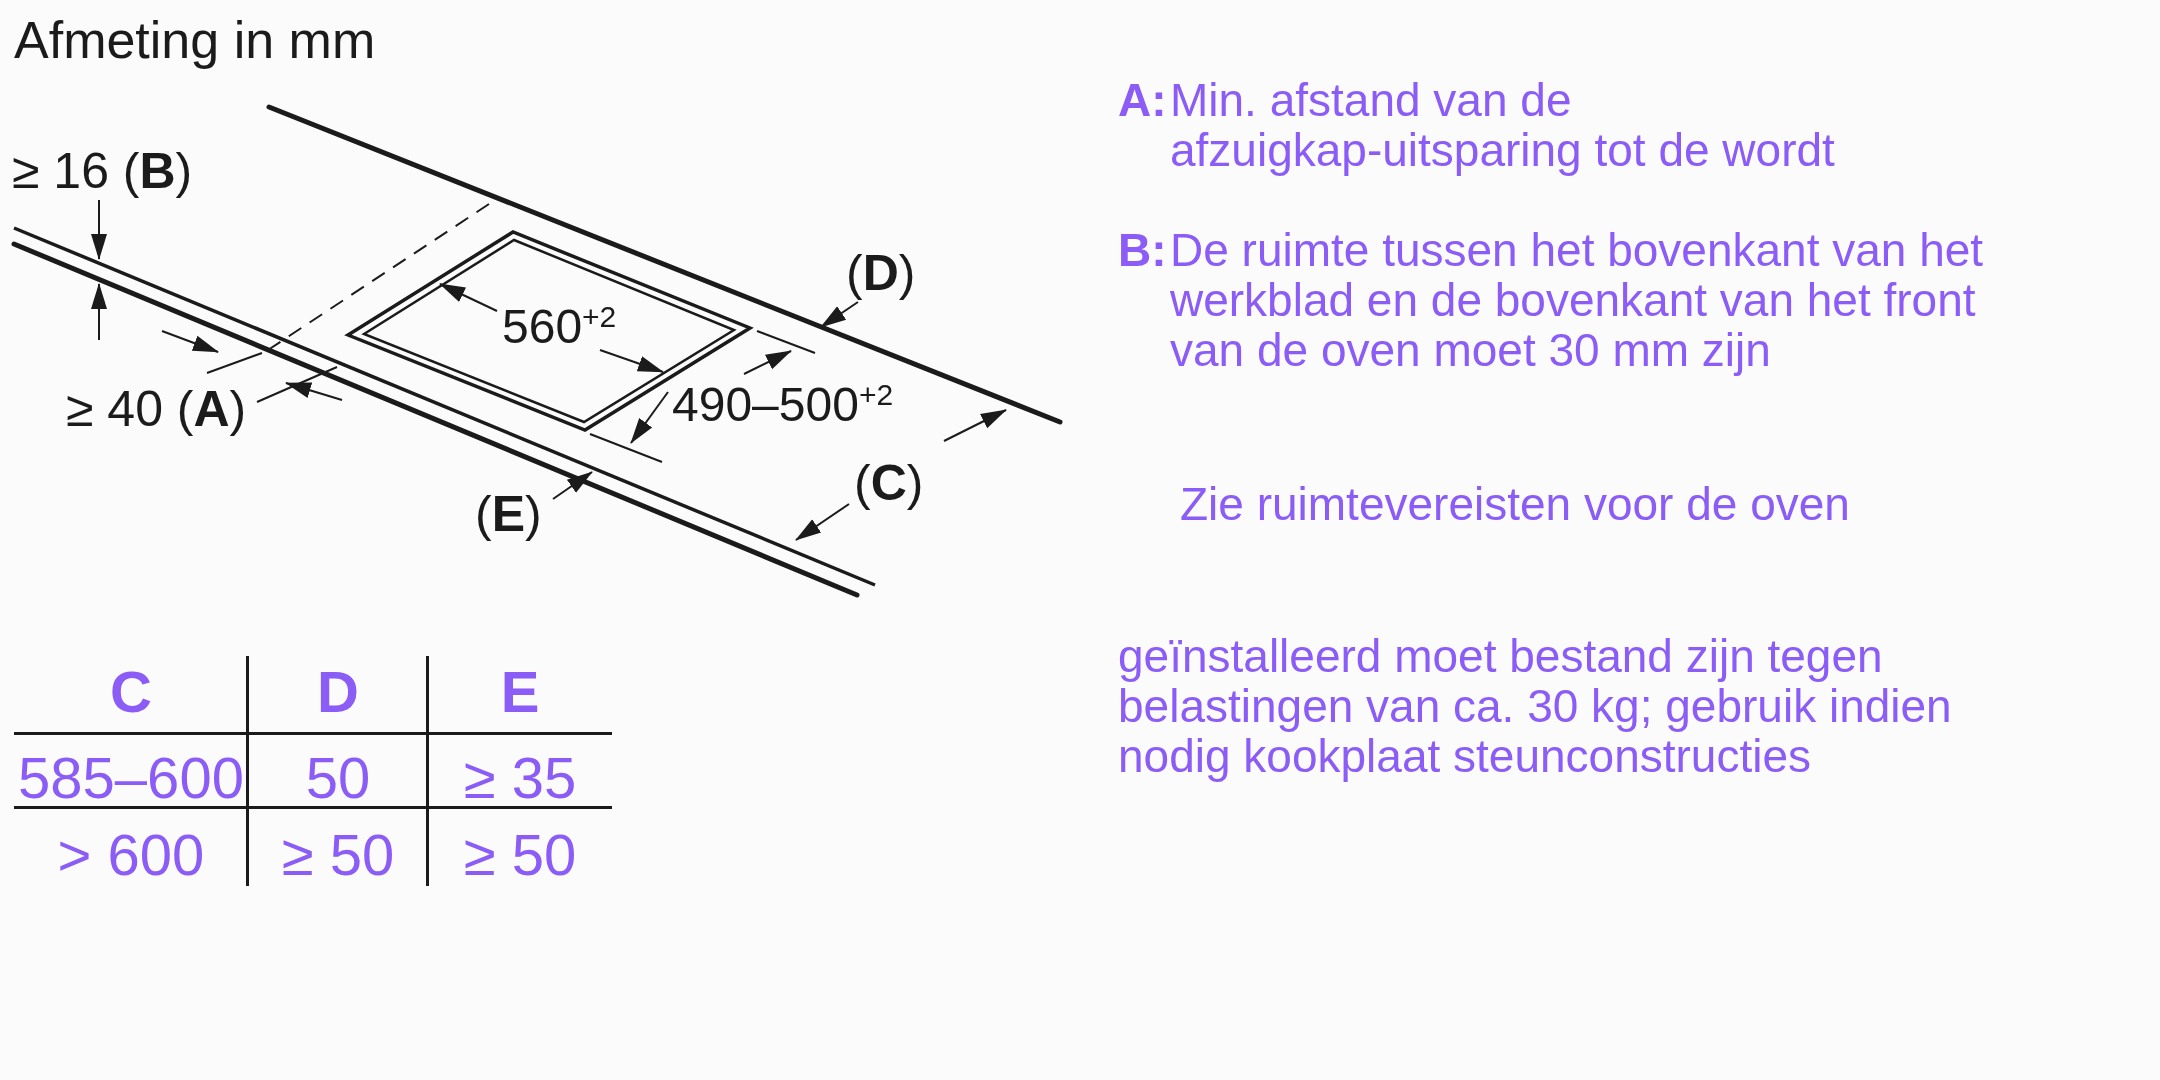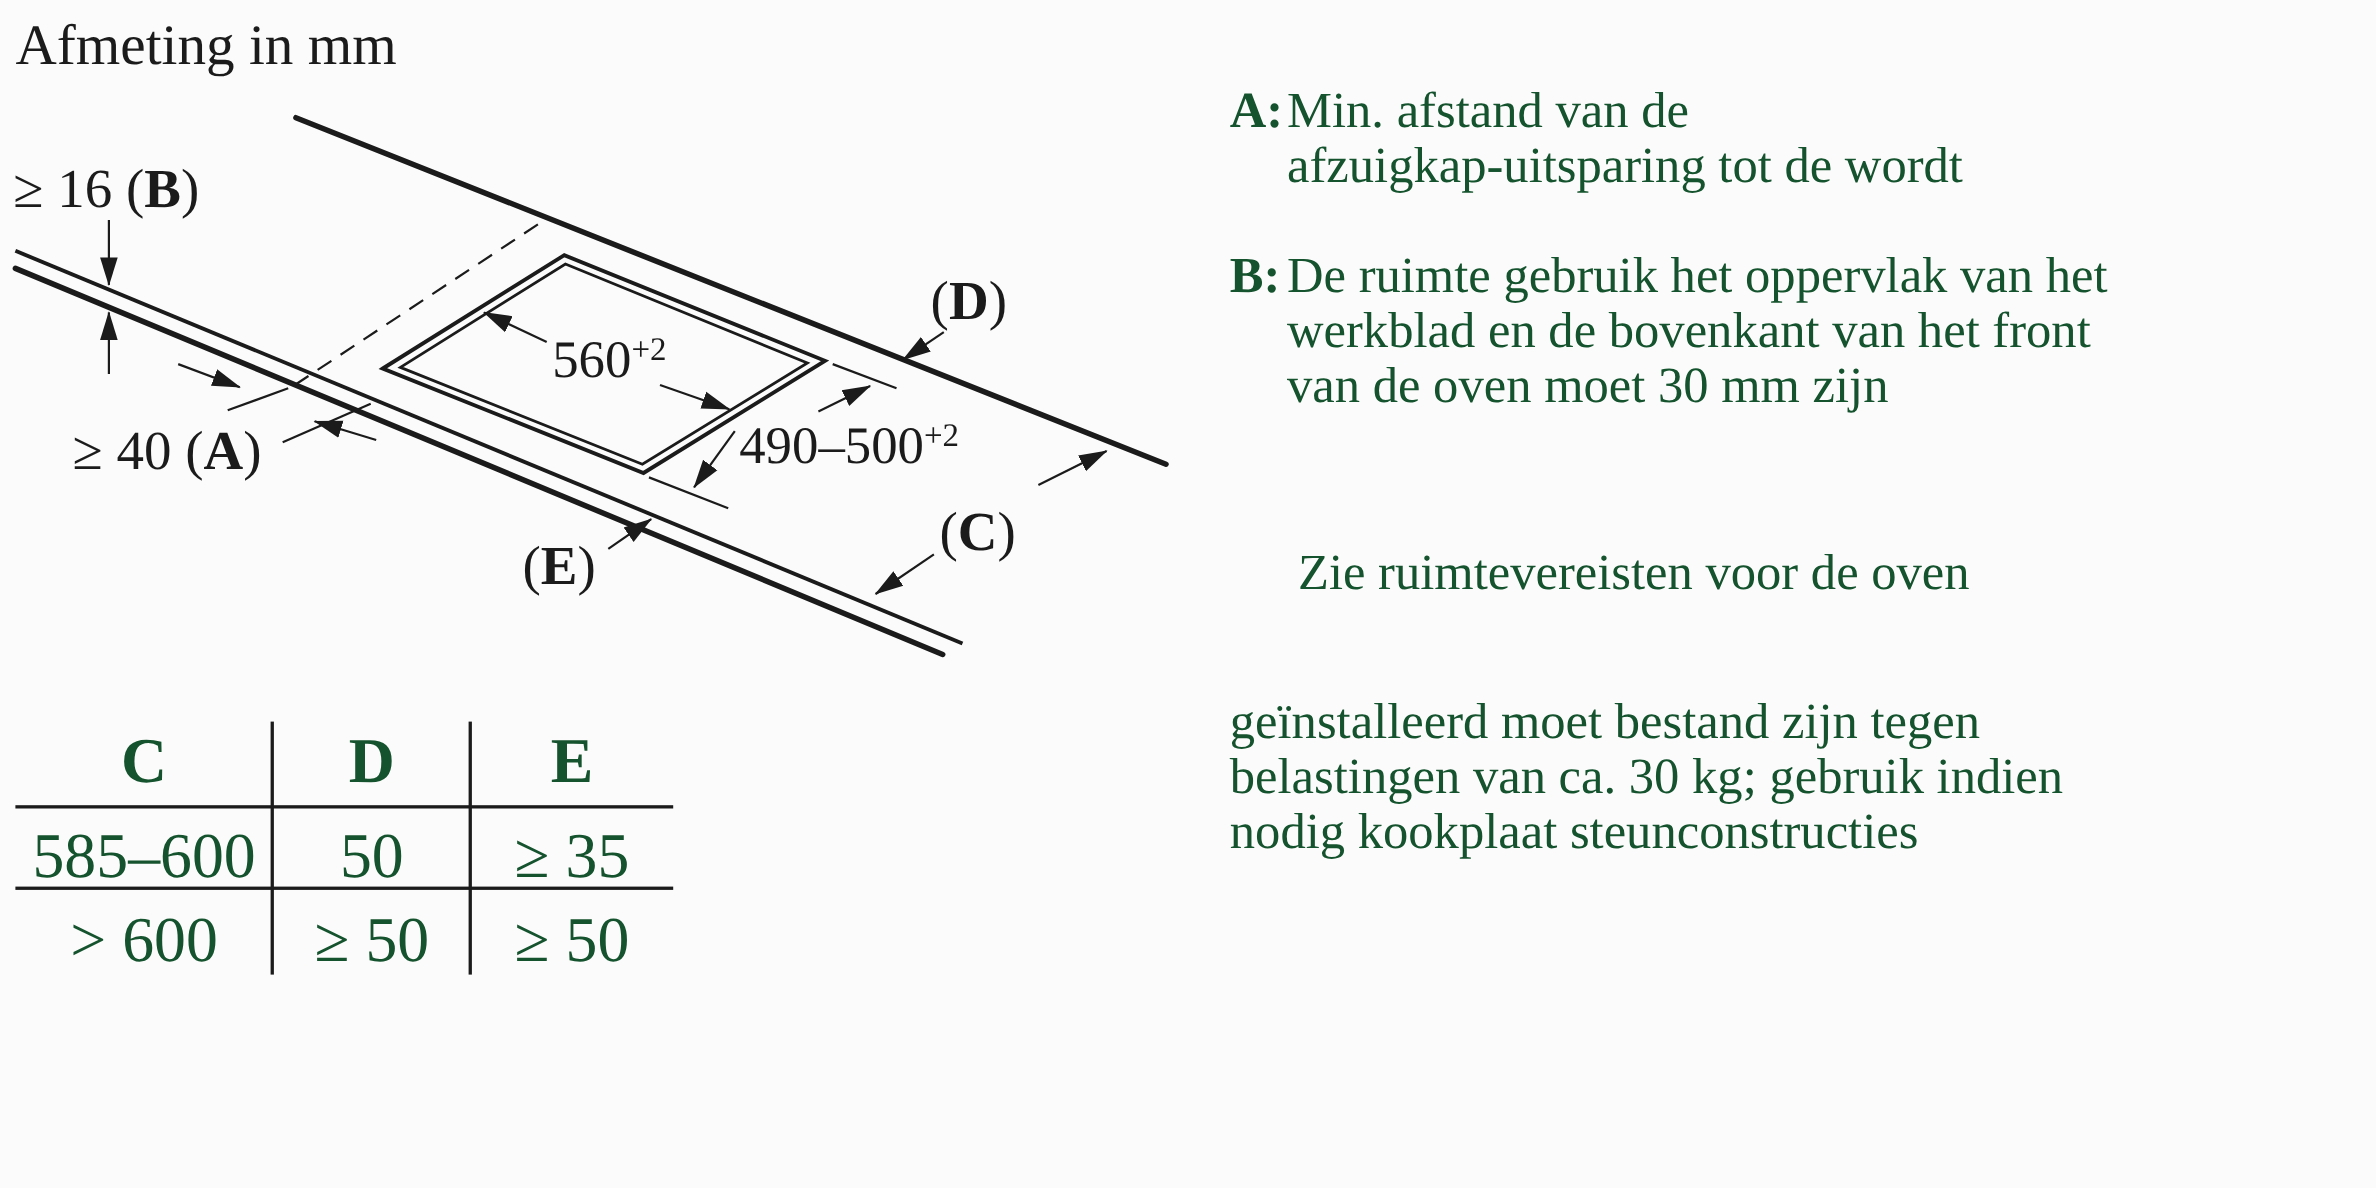--- a/index.html
+++ b/index.html
@@ -1,18 +1,18 @@
 <!DOCTYPE html>
 <html><head>
 <meta charset="utf-8">
 <style>
   html,body{margin:0;padding:0;background:#e8e8e8;}
   .stage{
     position:relative;width:2160px;height:1080px;background:#fbfbfb;
-    overflow:hidden;font-family:Liberation Serif, serif;color:#14532d;
+    overflow:hidden;font-family:Liberation Sans, sans-serif;color:#8b5cf6;
   }
   svg text{fill:#1b1b1b;}
   .b{font-weight:bold;}
   
   .dim-table{position:absolute;left:14px;top:652px;width:598px;height:236px;}
   .dim-row{display:flex;}
   .dim-cell{display:flex;align-items:center;justify-content:center;
     font-size:58px;line-height:1;}
   .dim-cell.c0{width:234px;}
   .dim-cell.c1{width:180px;}
@@ -24,21 +24,21 @@
   .hline1{left:0;top:80px;width:598px;height:3px;}
   .hline2{left:0;top:154px;width:598px;height:3px;}
   .vline1{left:232px;top:4px;width:3px;height:230px;}
   .vline2{left:412px;top:4px;width:3px;height:230px;}
   
   .note{position:absolute;font-size:46px;line-height:50px;white-space:nowrap;}
   .note .lbl{position:absolute;left:0;top:0;font-weight:bold;}
   .note .txt{margin-left:52px;}
   .note-a{left:1118px;top:75px;}
   .note-b{left:1118px;top:225px;}
-  .note-see{left:1180px;top:495px;text-align:center;}
+  .note-see{left:1180px;top:479px;text-align:center;}
   .note-load{left:1118px;top:631px;}
 </style>
 </head>
 <body>
 
 <div class="stage">
 
   <svg width="1100" height="660" viewBox="0 0 1100 660" style="position:absolute;left:0;top:0;">
     <defs>
       <marker id="ah" markerUnits="userSpaceOnUse" markerWidth="28" markerHeight="20" refX="25" refY="10" orient="auto">
@@ -121,21 +121,21 @@
     <span class="lbl">A:</span>
     <div class="txt">
       <div>Min. afstand van de</div>
       <div>afzuigkap-uitsparing tot de wordt</div>
     </div>
   </div>
 
   <div class="note note-b">
     <span class="lbl">B:</span>
     <div class="txt">
-      <div>De ruimte gebruik het oppervlak van het</div>
+      <div>De ruimte tussen het bovenkant van het</div>
       <div>werkblad en de bovenkant van het front</div>
       <div>van de oven moet 30 mm zijn</div>
     </div>
   </div>
 
   <div class="note note-see">Zie ruimtevereisten voor de oven</div>
 
   <div class="note note-load">
     <div>geïnstalleerd moet bestand zijn tegen</div>
     <div>belastingen van ca. 30 kg; gebruik indien</div>

